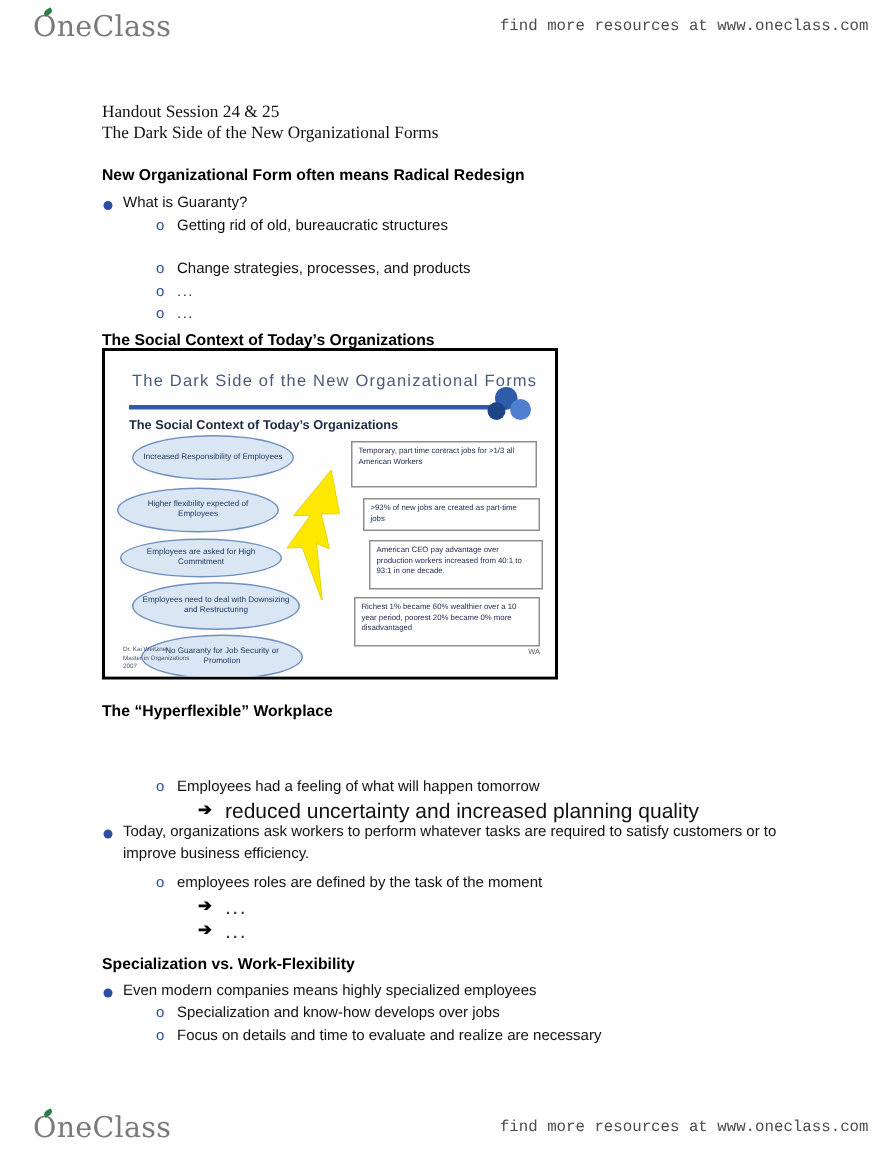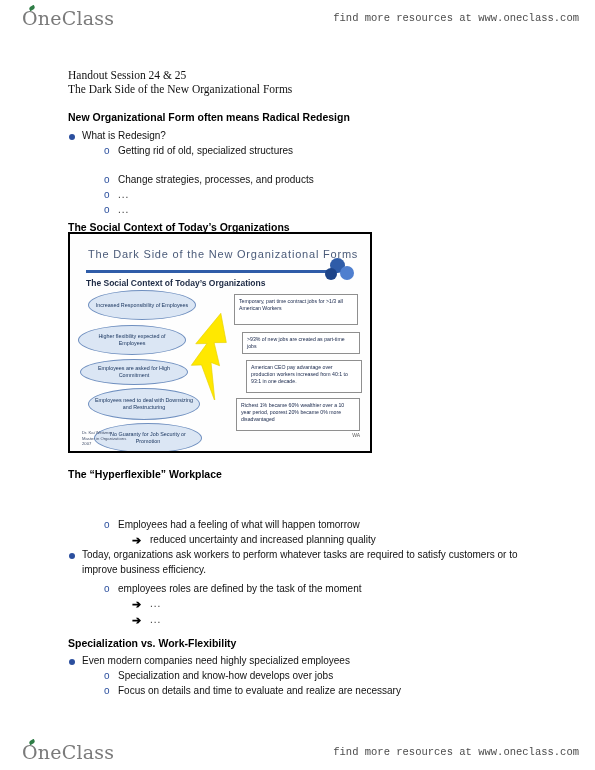--- a/index.html
+++ b/index.html
@@ -121,21 +121,21 @@
     content: "o";
     position: absolute;
     left: 0px;
     top: -0.5px;
     font-size: 10px;
     color: #2b4f9e;
   }
   .b3 {
     position: absolute;
     left: 132px;
-    font-size: 10px;
+    font-size: 14px;
     line-height: 14.5px;
     padding-left: 18px;
     color: #111;
   }
   .b3::before {
     content: "\2794";
     position: absolute;
     left: 0;
     top: 0px;
     font-size: 11px;
@@ -270,23 +270,23 @@
 
 <div class="doc">
 
   <div class="title-block">
     <div>Handout Session 24 &amp; 25</div>
     <div>The Dark Side of the New Organizational Forms</div>
   </div>
 
   <div class="sec-head" style="top:75px">New Organizational Form often means Radical Redesign</div>
 
-  <div class="b1" style="top:93px">What is Redesign?</div>
-
-  <div class="b2" style="top:108px">Getting rid of old, specialized structures</div>
+  <div class="b1" style="top:93px">What is Guaranty?</div>
+
+  <div class="b2" style="top:108px">Getting rid of old, bureaucratic structures</div>
   <div class="b2" style="top:137px">Change strategies, processes, and products</div>
   <div class="b2 dots" style="top:152px">...</div>
   <div class="b2 dots" style="top:167px">...</div>
 
   <div class="sec-head" style="top:185px">The Social Context of Today’s Organizations</div>
 
   <div class="slide-frame">
     <div class="slide-inner">
 
       <div class="slide-title">The Dark Side of the New Organizational Forms</div>
@@ -338,21 +338,21 @@
   <div class="b3" style="top:497px">reduced uncertainty and increased planning quality</div>
 
   <div class="b1" style="top:512px; width:452px">Today, organizations ask workers to perform whatever tasks are required to satisfy customers or to improve business efficiency.</div>
 
   <div class="b2" style="top:546px">employees roles are defined by the task of the moment</div>
   <div class="b3 dots" style="top:561px">...</div>
   <div class="b3 dots" style="top:577px">...</div>
 
   <div class="sec-head" style="top:601px">Specialization vs. Work-Flexibility</div>
 
-  <div class="b1" style="top:618px">Even modern companies need highly specialized employees</div>
+  <div class="b1" style="top:618px">Even modern companies means highly specialized employees</div>
   <div class="b2" style="top:633px">Specialization and know-how develops over jobs</div>
   <div class="b2" style="top:648px">Focus on details and time to evaluate and realize are necessary</div>
 </div>
 
 <div class="brand-bar bottom">
   <div class="brand-logo">
     <span class="logo-o"><span>O</span><span class="leaf"></span></span>
       <span>neClass</span>
   </div>
   <div class="brand-tagline">find more resources at www.oneclass.com</div>

